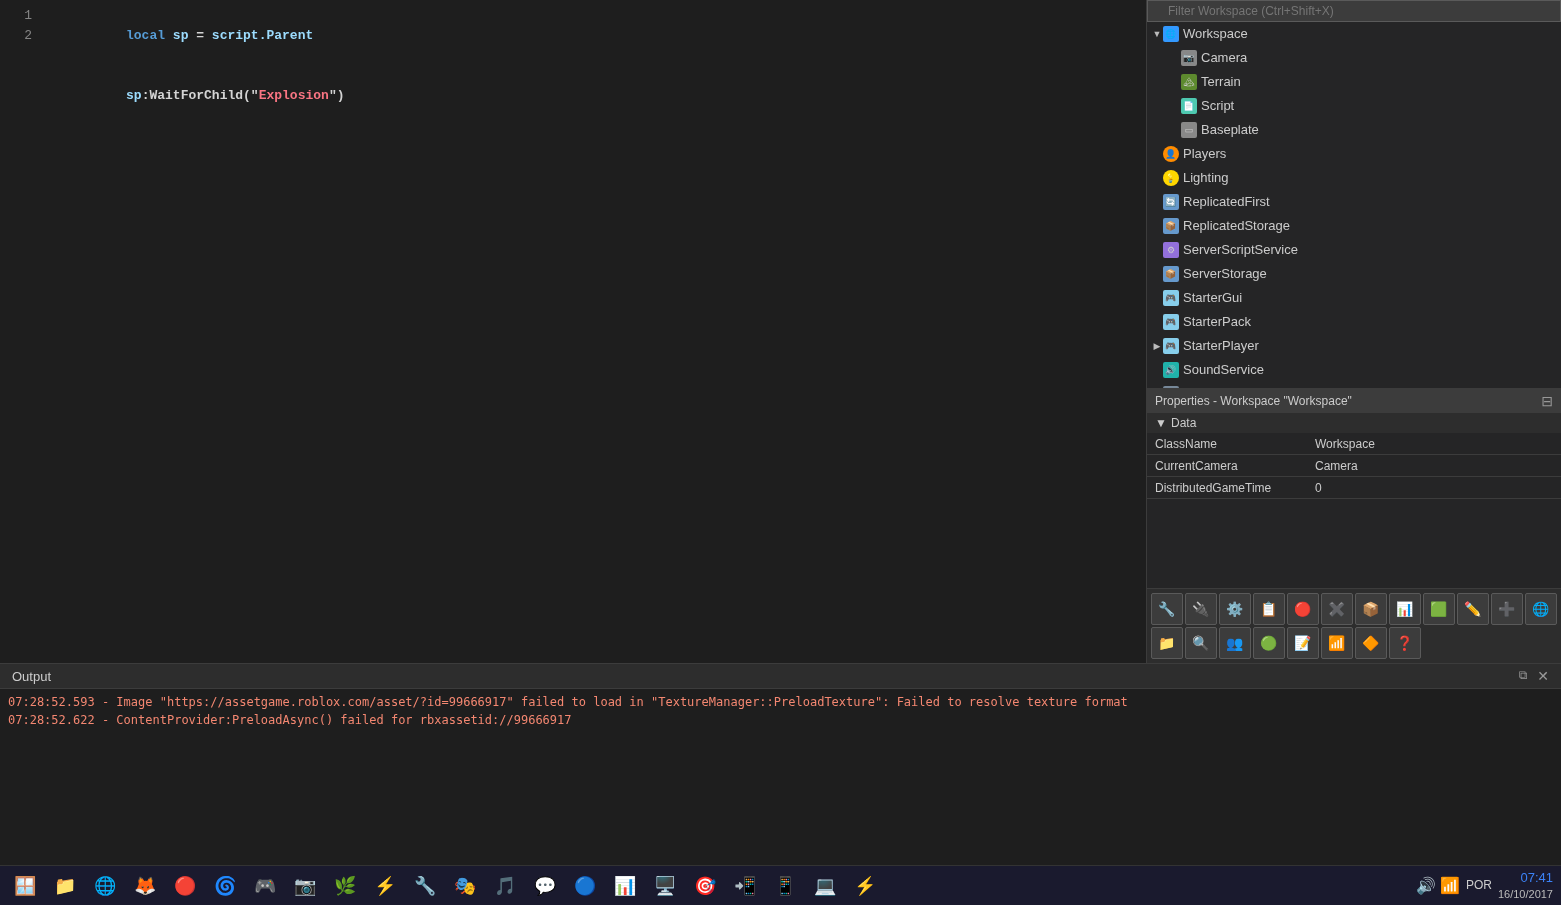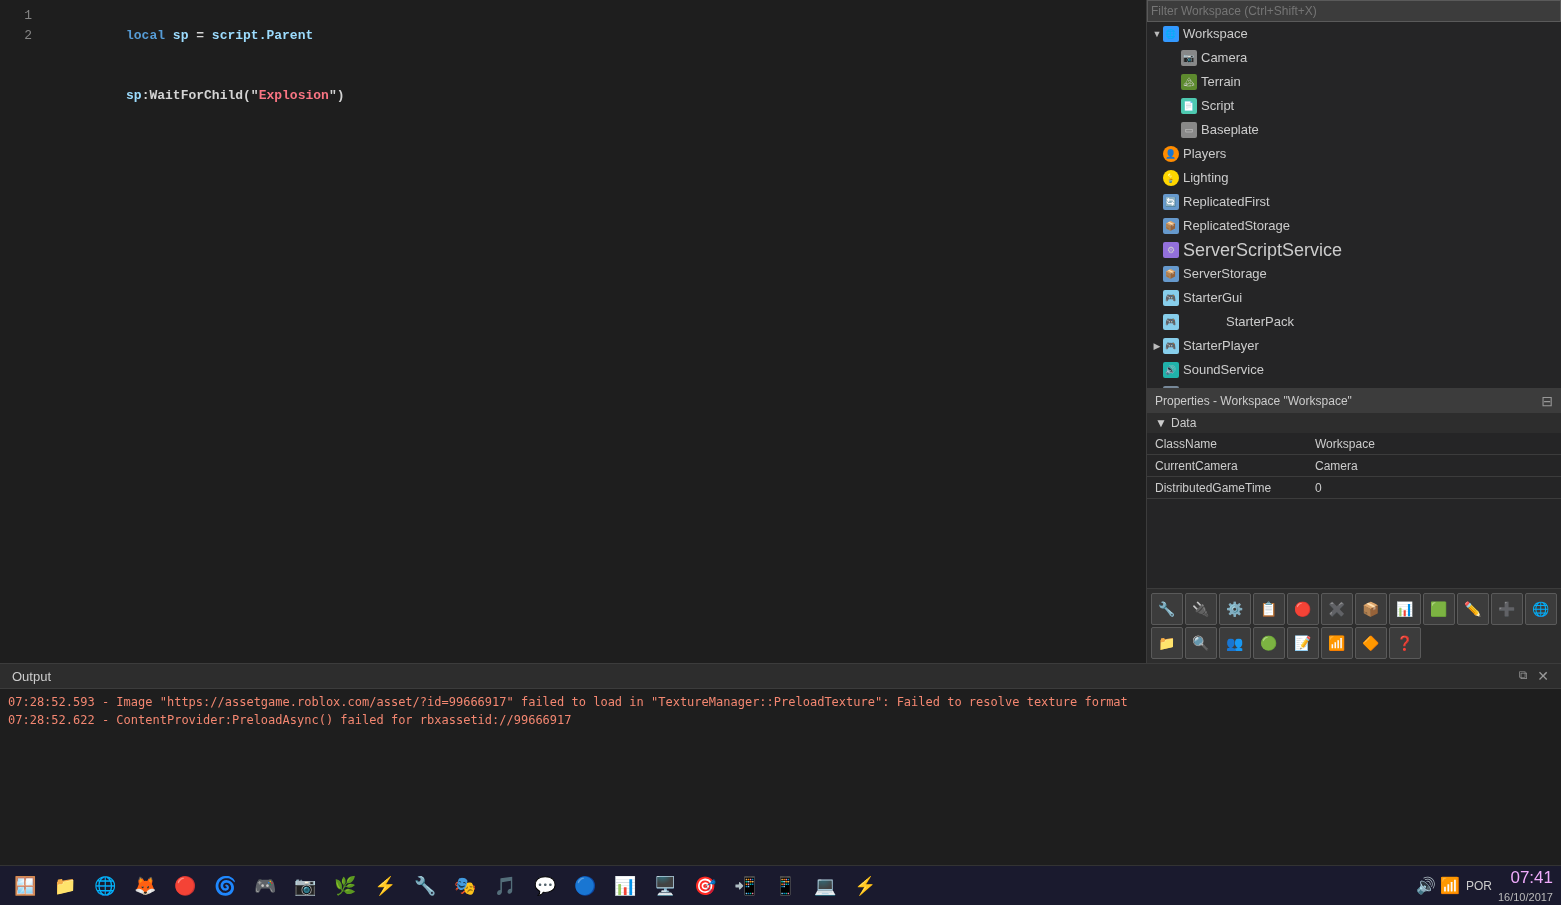--- a/index.html
+++ b/index.html
@@ -87,21 +87,21 @@
       flex: 1;
       display: flex;
       flex-direction: column;
       overflow: hidden;
     }
 
     .panel-filter {
       background: #3c3c3c;
       border: 1px solid #5a5a5a;
       color: #ccc;
-      padding: 3px 3px;
+      padding: 3px 20px;
       font-size: 12px;
       width: 100%;
       outline: none;
     }
 
     .tree-view {
       flex: 1;
       overflow-y: auto;
       background: #252526;
     }
@@ -383,36 +383,36 @@
             <span style="font-size: 13px;">ReplicatedFirst</span>
           </div>
           <div class="tree-item" style="padding-left: 4px;">
             <span class="expand-icon" style="font-size: 9px;"></span>
             <span style="width: 16px; height: 16px; background: rgb(102, 153, 204); border-radius: 2px; display: inline-flex; align-items: center; justify-content: center; font-size: 9px; margin-right: 4px; flex-shrink: 0;">📦</span>
             <span style="font-size: 13px;">ReplicatedStorage</span>
           </div>
           <div class="tree-item" style="padding-left: 4px;">
             <span class="expand-icon" style="font-size: 9px;"></span>
             <span style="width: 16px; height: 16px; background: rgb(147, 112, 219); border-radius: 2px; display: inline-flex; align-items: center; justify-content: center; font-size: 9px; margin-right: 4px; flex-shrink: 0;">⚙</span>
-            <span style="font-size: 18px;">ServerScriptService</span>
+            <span style="font-size: 13px;">ServerScriptService</span>
           </div>
           <div class="tree-item" style="padding-left: 4px;">
             <span class="expand-icon" style="font-size: 9px;"></span>
             <span style="width: 16px; height: 16px; background: rgb(102, 153, 204); border-radius: 2px; display: inline-flex; align-items: center; justify-content: center; font-size: 9px; margin-right: 4px; flex-shrink: 0;">📦</span>
             <span style="font-size: 13px;">ServerStorage</span>
           </div>
           <div class="tree-item" style="padding-left: 4px;">
             <span class="expand-icon" style="font-size: 9px;"></span>
             <span style="width: 16px; height: 16px; background: rgb(135, 206, 235); border-radius: 2px; display: inline-flex; align-items: center; justify-content: center; font-size: 9px; margin-right: 4px; flex-shrink: 0;">🎮</span>
             <span style="font-size: 13px;">StarterGui</span>
           </div>
           <div class="tree-item" style="padding-left: 4px;">
             <span class="expand-icon" style="font-size: 9px;"></span>
             <span style="width: 16px; height: 16px; background: rgb(135, 206, 235); border-radius: 2px; display: inline-flex; align-items: center; justify-content: center; font-size: 9px; margin-right: 4px; flex-shrink: 0;">🎮</span>
-            <span style="font-size: 13px; margin-left: 43px;">StarterPack</span>
+            <span style="font-size: 13px;">StarterPack</span>
           </div>
           <div class="tree-item" style="padding-left: 4px;">
             <span class="expand-icon" style="font-size: 9px;">▶</span>
             <span style="width: 16px; height: 16px; background: rgb(135, 206, 235); border-radius: 2px; display: inline-flex; align-items: center; justify-content: center; font-size: 9px; margin-right: 4px; flex-shrink: 0;">🎮</span>
             <span style="font-size: 13px;">StarterPlayer</span>
           </div>
           <div class="tree-item" style="padding-left: 4px;">
             <span class="expand-icon" style="font-size: 9px;"></span>
             <span style="width: 16px; height: 16px; background: rgb(32, 178, 170); border-radius: 2px; display: inline-flex; align-items: center; justify-content: center; font-size: 9px; margin-right: 4px; flex-shrink: 0;">🔊</span>
             <span style="font-size: 13px;">SoundService</span>
@@ -521,17 +521,17 @@
       <div class="taskbar-app">💻</div>
       <div class="taskbar-app">⚡</div>
     </div>
   <div class="taskbar-right">
     <span style="display:flex;gap:4px;align-items:center;">
       <span style="font-size:16px;">🔊</span>
       <span style="font-size:16px;">📶</span>
     </span>
     <span style="font-size:12px;color:#ccc;">POR</span>
     <div class="taskbar-time">
-      <div style="font-size:17px;color:#f0abfc;">07:41</div>
+      <div style="font-size:13px;color:#3b82f6;">07:41</div>
       <div style="font-size:11px;color:#bbb;">16/10/2017</div>
     </div>
   </div>
 </div>
 
 </body></html>

